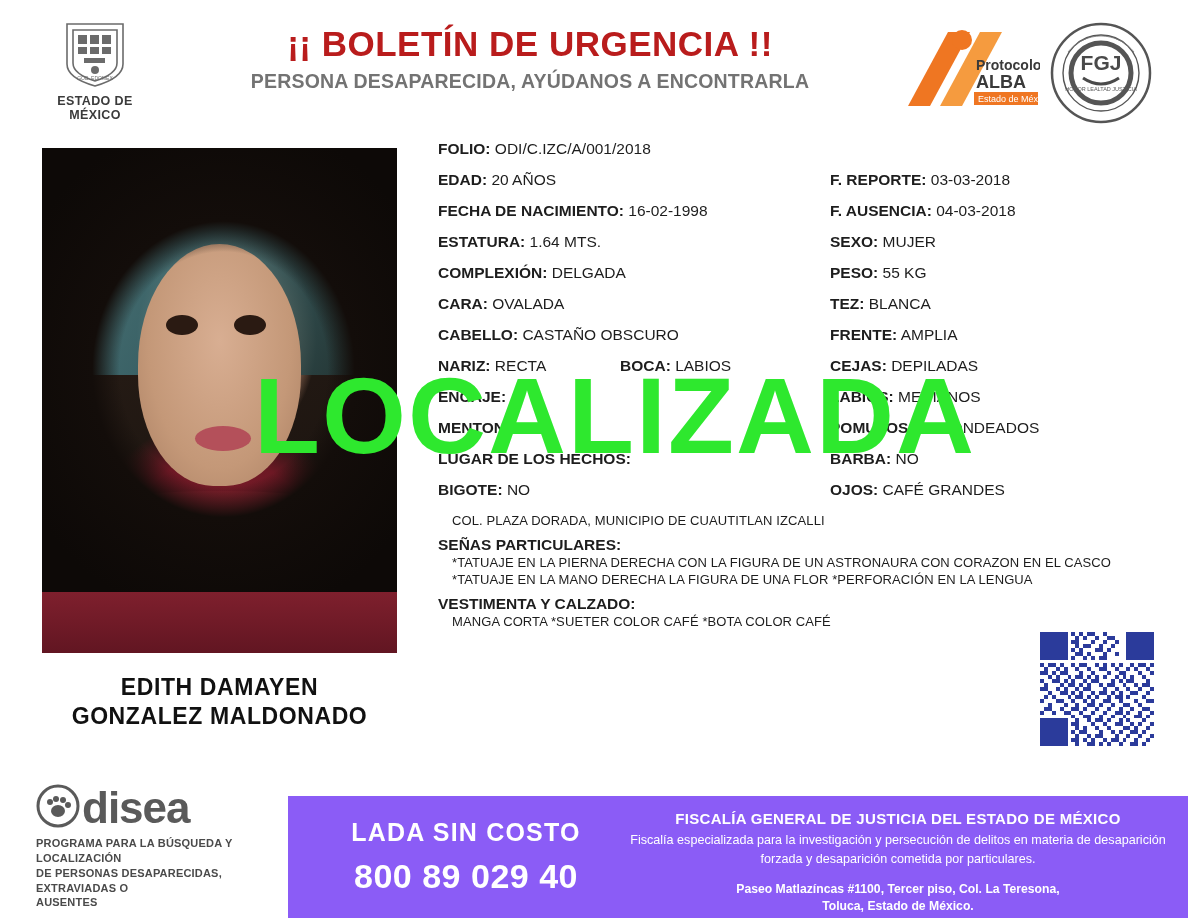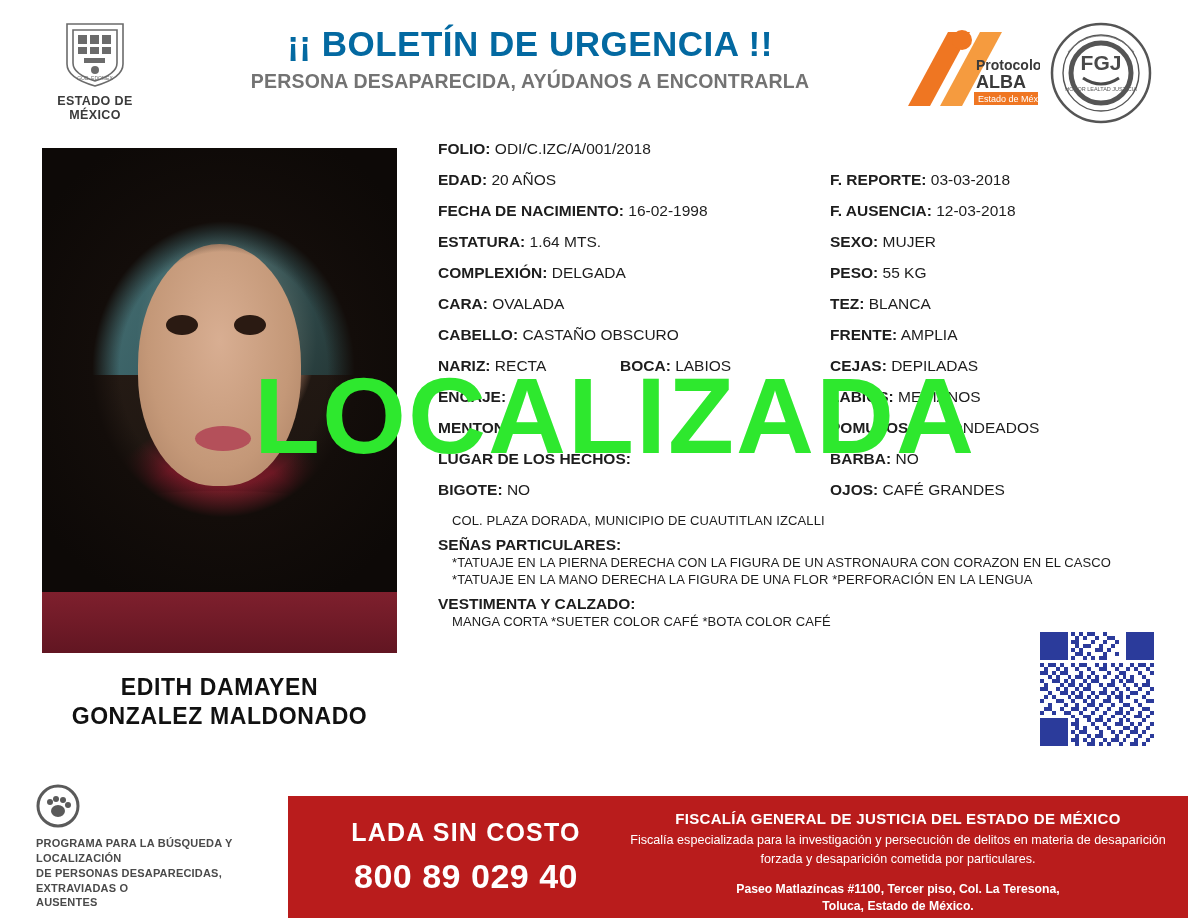--- a/index.html
+++ b/index.html
@@ -42,21 +42,21 @@
   .header-titles {
     position: absolute;
     left: 180px;
     top: 26px;
     width: 700px;
     text-align: center;
   }
   .title-main {
     font-size: 35px;
     font-weight: bold;
-    color: #0369a1;
+    color: #b91c1c;
     letter-spacing: 0.5px;
     line-height: 1.05;
   }
   .title-sub {
     font-size: 19.5px;
     font-weight: bold;
     color: #737373;
     letter-spacing: 0.2px;
     margin-top: 7px;
   }
@@ -226,21 +226,21 @@
     color: #4a4a4a;
     margin-top: 8px;
     letter-spacing: 0.5px;
   }
   .footer-bar {
     position: absolute;
     left: 288px;
     top: 26px;
     width: 900px;
     height: 122px;
-    background: #b91c1c;
+    background: #8b5cf6;
     color: #fff;
   }
   .lada {
     position: absolute;
     left: 28px;
     top: 22px;
     width: 300px;
     text-align: center;
   }
   .lada-t {
@@ -372,21 +372,21 @@
     </span>
   </div>
 
   <div class="row">
     <span class="col-left">
       <span class="lbl">FECHA DE NACIMIENTO:</span>
       <span class="val">16-02-1998</span>
     </span>
     <span class="col-right">
       <span class="lbl">F. AUSENCIA:</span>
-      <span class="val">12-03-2018</span>
+      <span class="val">04-03-2018</span>
     </span>
   </div>
 
   <div class="row">
     <span class="col-left">
       <span class="lbl">ESTATURA:</span>
       <span class="val">1.64 MTS.</span>
     </span>
     <span class="col-right">
       <span class="lbl">SEXO:</span>
@@ -730,20 +730,21 @@
       <span>
         <svg width="44" height="44" viewBox="0 0 44 44">
           <circle cx="22" cy="22" r="20" fill="none" stroke="#5a5a5a" stroke-width="3"></circle>
           <ellipse cx="22" cy="27" rx="7" ry="6" fill="#5a5a5a"></ellipse>
           <circle cx="14" cy="18" r="3" fill="#5a5a5a"></circle>
           <circle cx="20" cy="15" r="3" fill="#5a5a5a"></circle>
           <circle cx="27" cy="16" r="3" fill="#5a5a5a"></circle>
           <circle cx="32" cy="21" r="3" fill="#5a5a5a"></circle>
         </svg>
       </span>
+      <span class="disea-word">disea</span>
     </div>
     <div class="disea-sub">
       <div>PROGRAMA PARA LA BÚSQUEDA Y LOCALIZACIÓN</div>
       <div>DE PERSONAS DESAPARECIDAS, EXTRAVIADAS  O</div>
       <div>AUSENTES</div>
     </div>
     <div class="disea-phone">(722) 283 20 12</div>
   </div>
 
   <div class="footer-bar">

